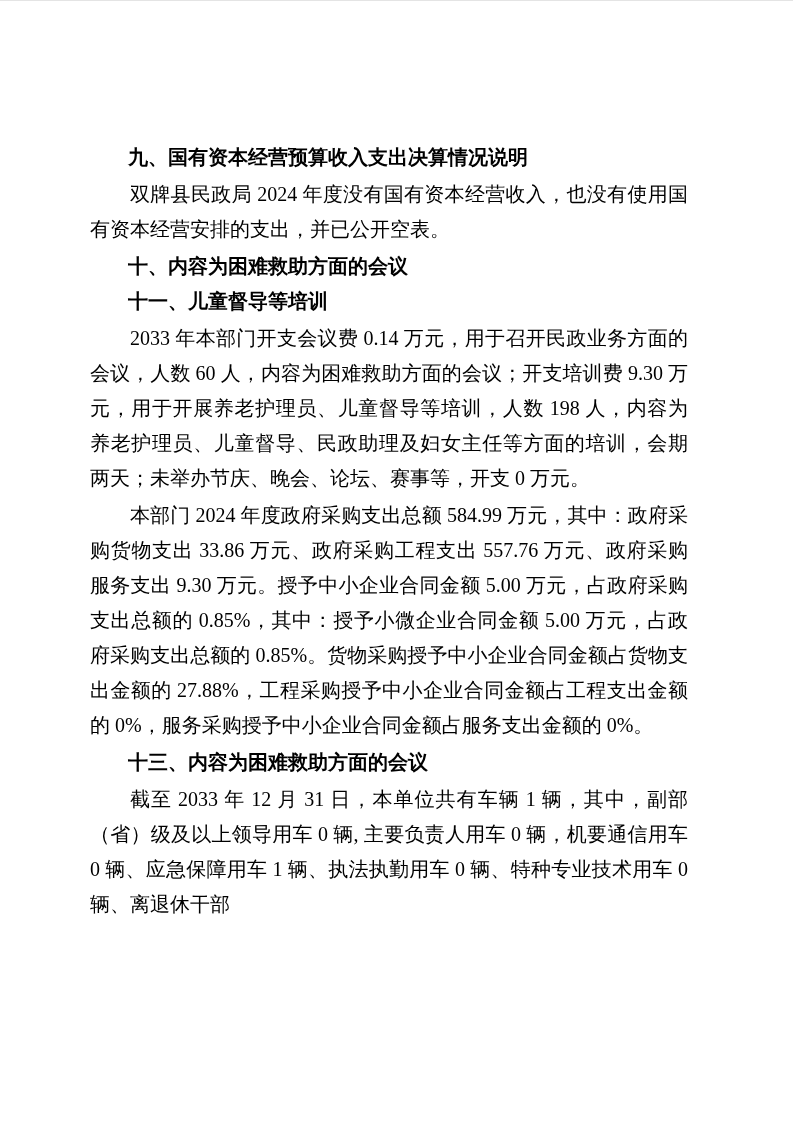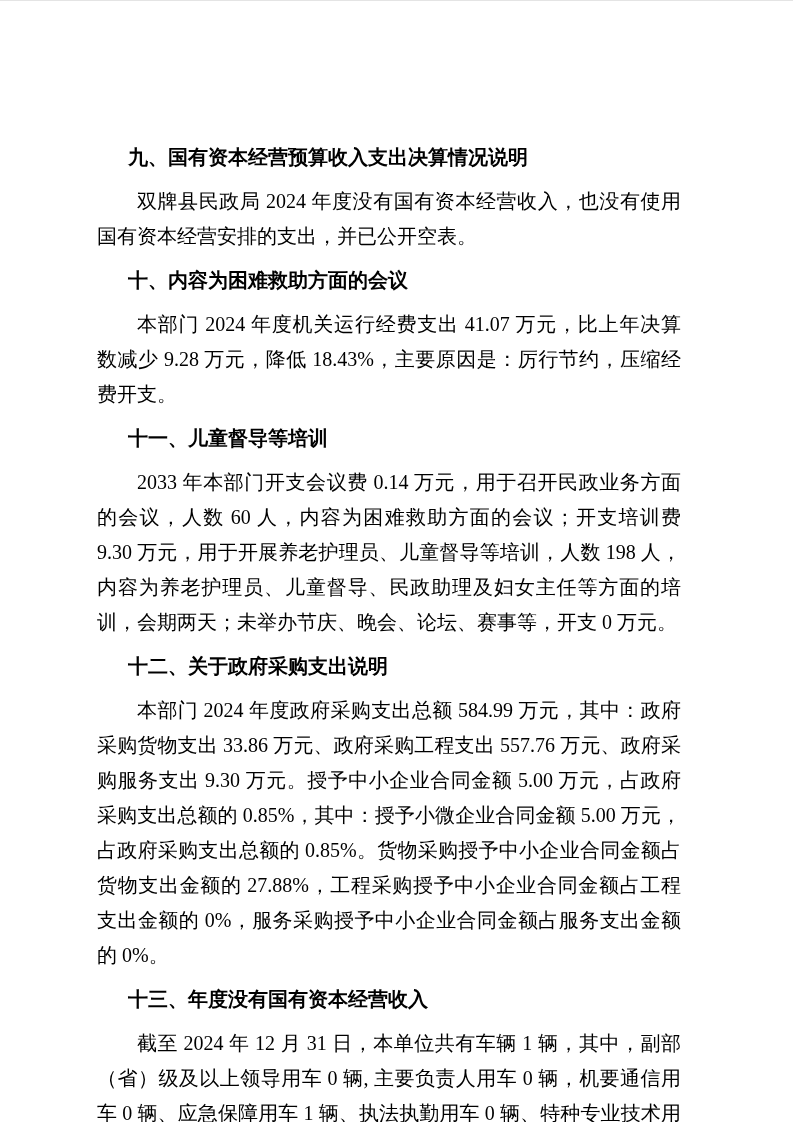--- a/index.html
+++ b/index.html
@@ -42,45 +42,43 @@
     padding: 0;
     font-family: "Liberation Sans", "DejaVu Sans", sans-serif;
     font-weight: bold;
     font-size: 20px;
     line-height: 35px;
     text-indent: 40px;
     text-align: left;
     color: #000000;
   }
   .body-para {
-    margin: 9px;
+    margin: 2px;
     padding: 0;
     text-indent: 40px;
     font-size: 20px;
     line-height: 35px;
     color: #000000;
   }
 </style>
 </head>
 <body>
 
 <div class="page">
   <div class="page-top-edge"></div>
 
   <div class="page-content">
 
     <h2 class="section-heading">九、国有资本经营预算收入支出决算情况说明</h2>
     <p class="body-para">双牌县民政局 2024 年度没有国有资本经营收入，也没有使用国有资本经营安排的支出，并已公开空表。</p>
 
     <h2 class="section-heading">十、内容为困难救助方面的会议</h2>
-    <p class="body-para">本部门 2024 年度机关运行经费支出 41.07 万元，比上年决算数减少 9.28 万元，降低 18.43%，主要原因是：厉行节约，压缩经费开支。</p>
 
     <h2 class="section-heading">十一、儿童督导等培训</h2>
     <p class="body-para">2033 年本部门开支会议费 0.14 万元，用于召开民政业务方面的会议，人数 60 人，内容为困难救助方面的会议；开支培训费 9.30 万元，用于开展养老护理员、儿童督导等培训，人数 198 人，内容为养老护理员、儿童督导、民政助理及妇女主任等方面的培训，会期两天；未举办节庆、晚会、论坛、赛事等，开支 0 万元。</p>
 
-    <h2 class="section-heading">十二、关于政府采购支出说明</h2>
     <p class="body-para">本部门 2024 年度政府采购支出总额 584.99 万元，其中：政府采购货物支出 33.86 万元、政府采购工程支出 557.76 万元、政府采购服务支出 9.30 万元。授予中小企业合同金额 5.00 万元，占政府采购支出总额的 0.85%，其中：授予小微企业合同金额 5.00 万元，占政府采购支出总额的 0.85%。货物采购授予中小企业合同金额占货物支出金额的 27.88%，工程采购授予中小企业合同金额占工程支出金额的 0%，服务采购授予中小企业合同金额占服务支出金额的 0%。</p>
 
-    <h2 class="section-heading">十三、年度没有国有资本经营收入</h2>
-    <p class="body-para">截至 2024 年 12 月 31 日，本单位共有车辆 1 辆，其中，副部（省）级及以上领导用车 0 辆, 主要负责人用车 0 辆，机要通信用车 0 辆、应急保障用车 1 辆、执法执勤用车 0 辆、特种专业技术用车 0 辆、离退休干部</p>
+    <h2 class="section-heading">十三、内容为困难救助方面的会议</h2>
+    <p class="body-para">截至 2033 年 12 月 31 日，本单位共有车辆 1 辆，其中，副部（省）级及以上领导用车 0 辆, 主要负责人用车 0 辆，机要通信用车 0 辆、应急保障用车 1 辆、执法执勤用车 0 辆、特种专业技术用车 0 辆、离退休干部</p>
 
   </div>
 </div>
 
 </body></html>

